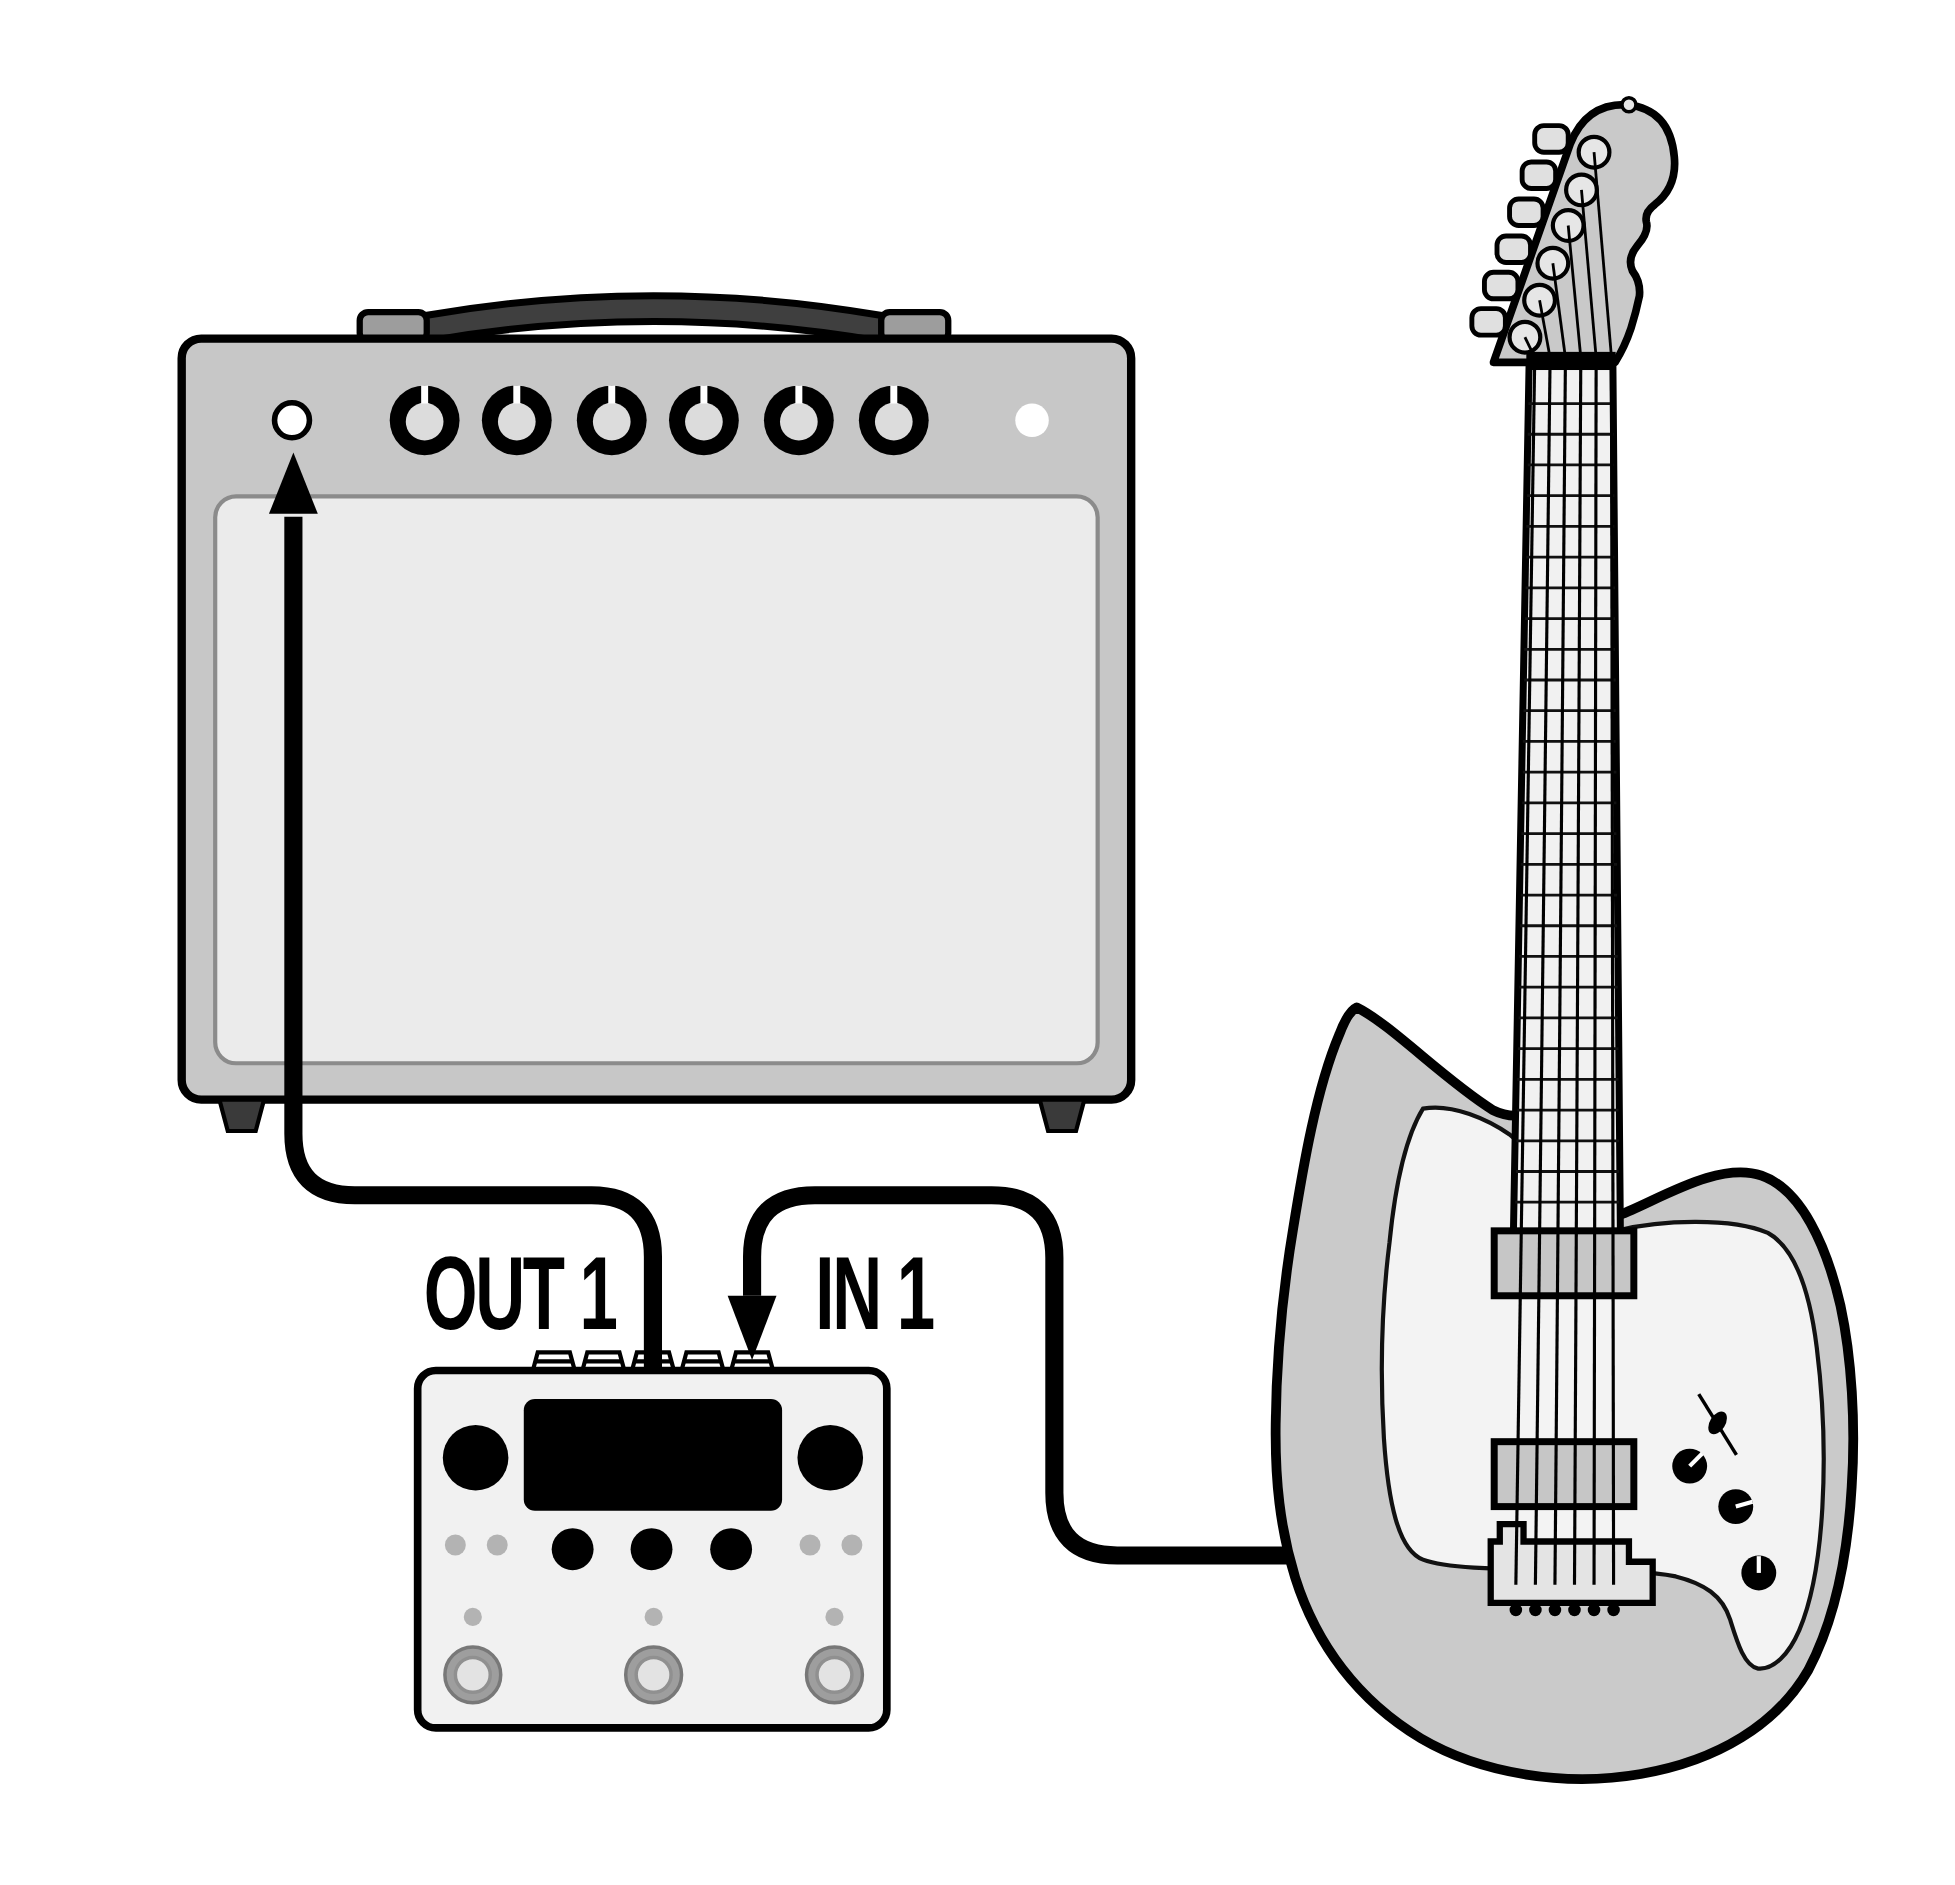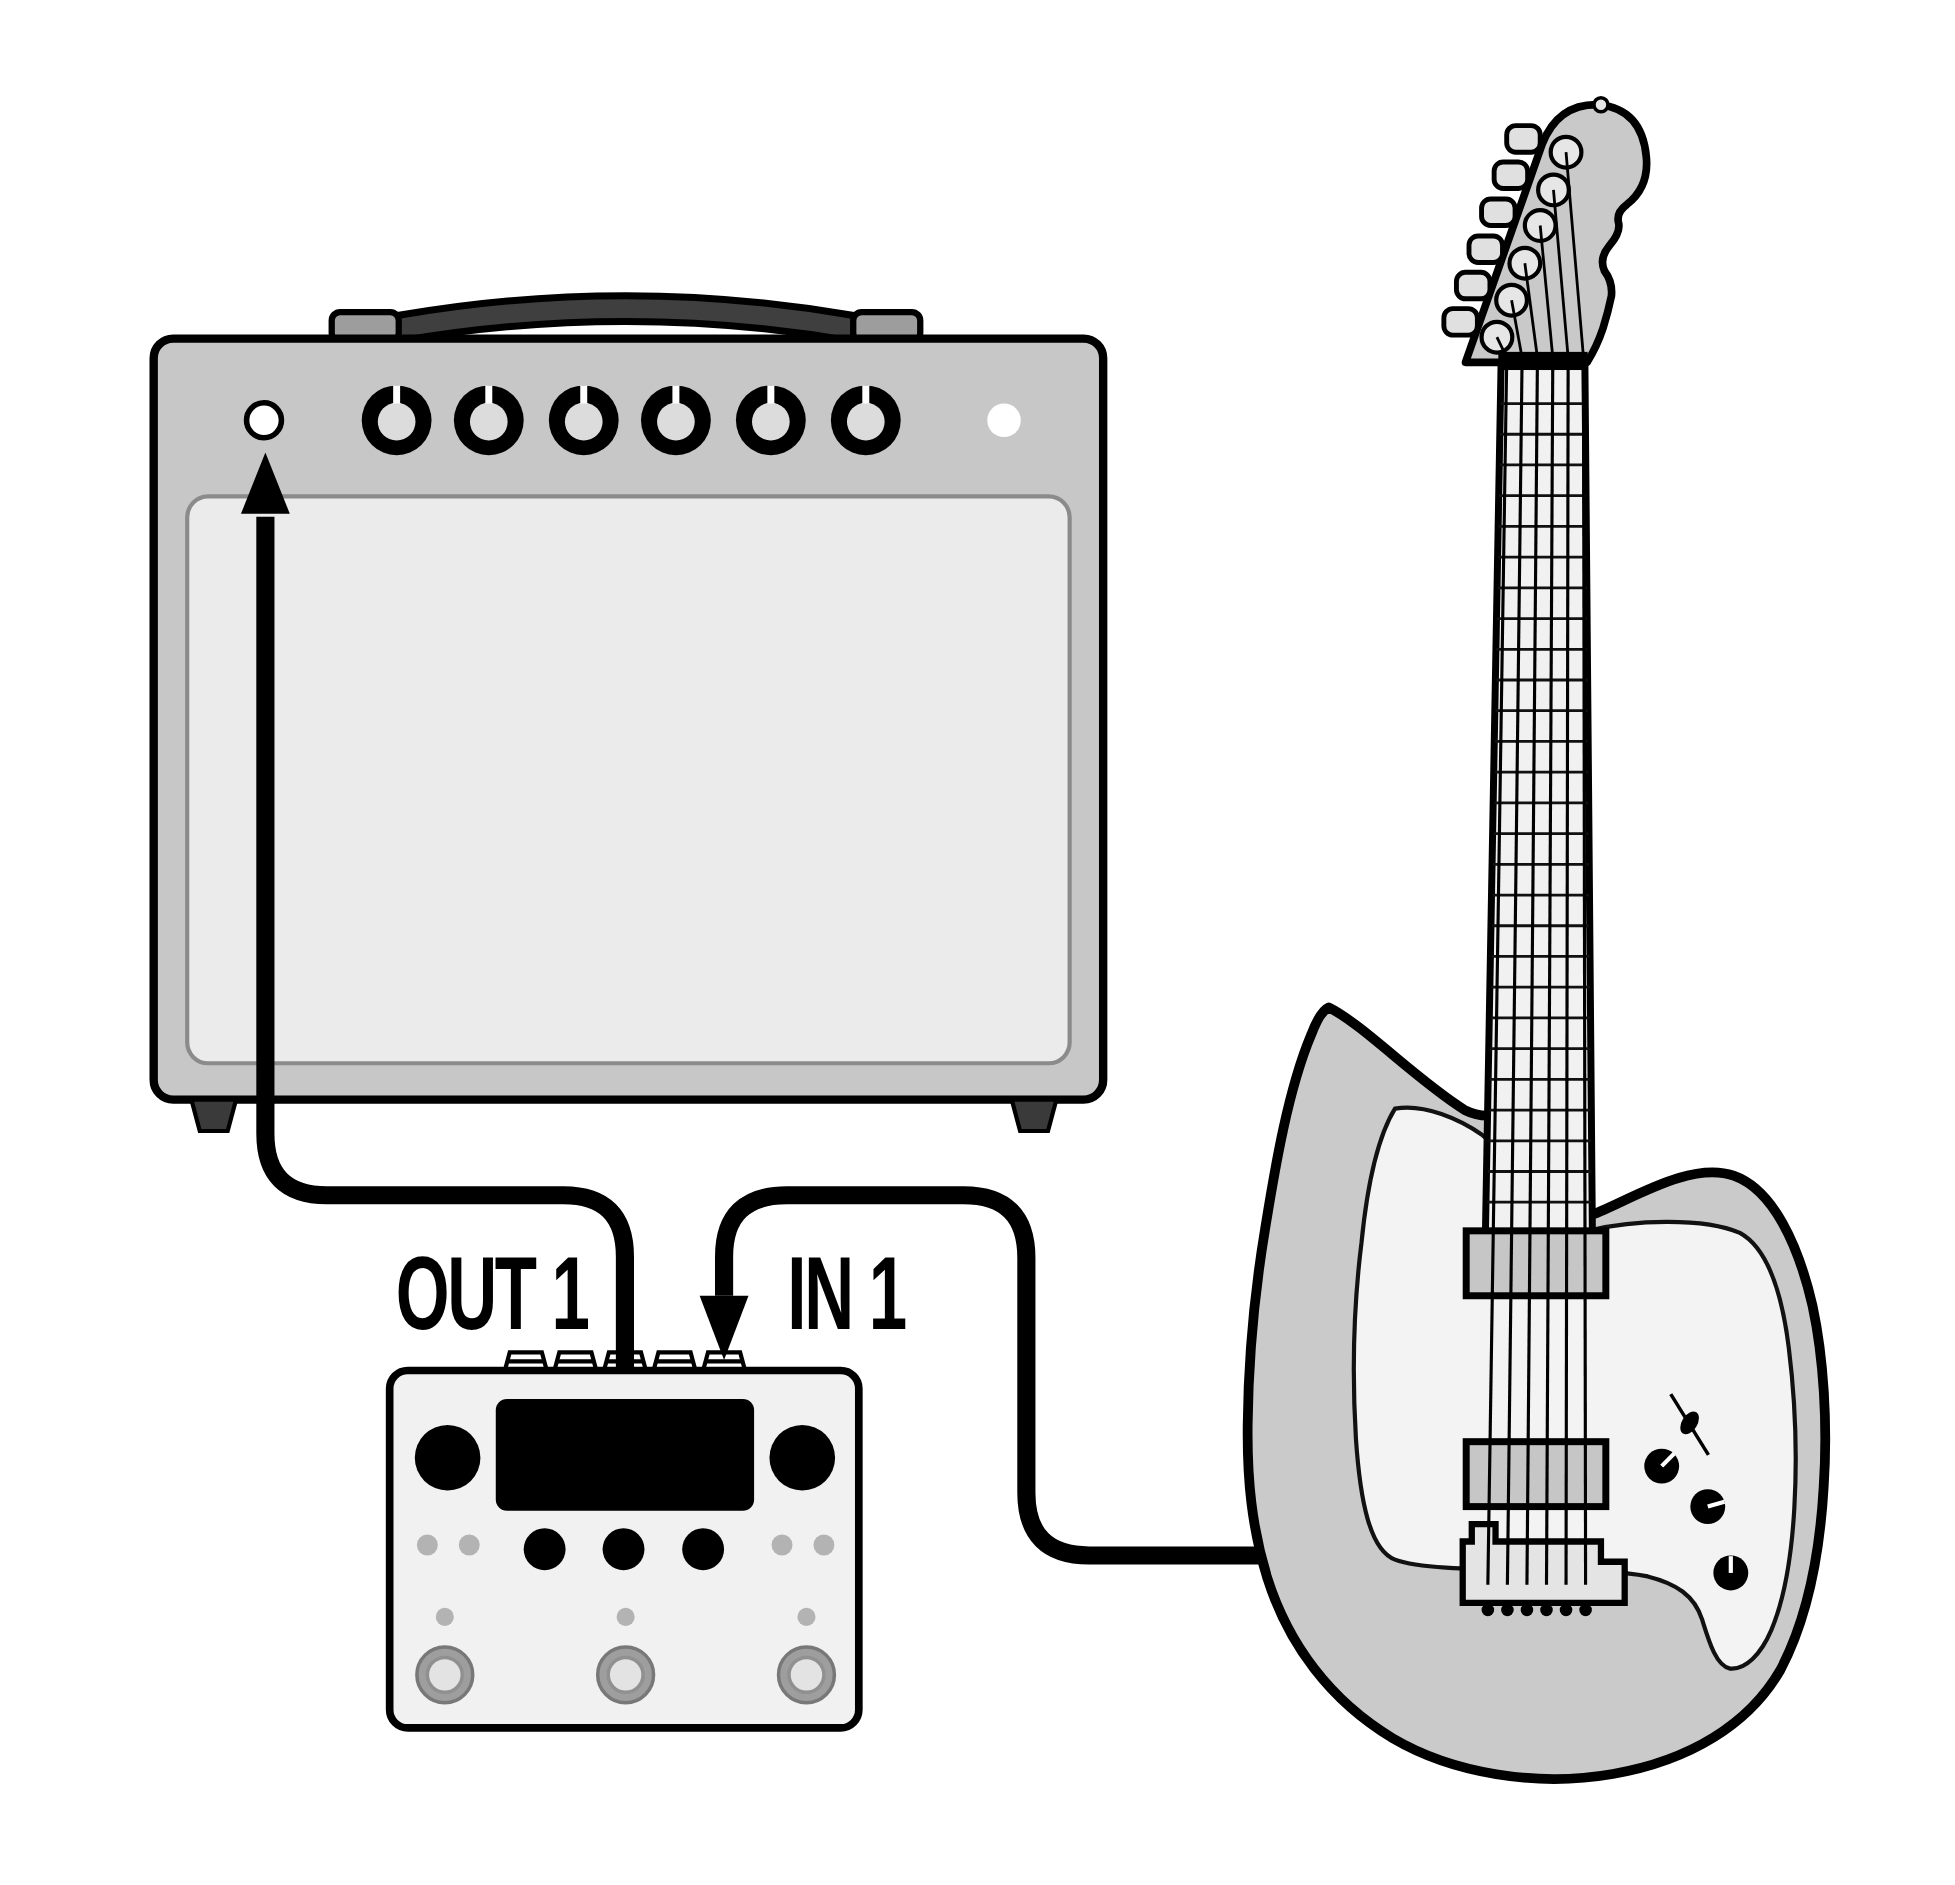--- a/index.html
+++ b/index.html
@@ -1,16 +1,16 @@
 <!DOCTYPE html>
 <html style="font-size:11.2px"><head>
 <meta charset="utf-8">
 <style>
   html, body { margin: 0; padding: 0; background: #ffffff; }
-  .canvas { width: 1801px; height: 1885px; position: relative; background: #ffffff; }
+  .canvas { width: 1801px; height: 1885px; position: relative; background: #ffffff; margin-left: 28px; }
   svg { display: block; }
   .cable { fill: none; stroke: #000; stroke-width: 26; }
   .jack-label {
     font-family: "Liberation Sans", "DejaVu Sans", sans-serif;
     font-weight: bold;
     font-size: 150px;
     letter-spacing: -5px;
     fill: #000;
   }
 </style>

